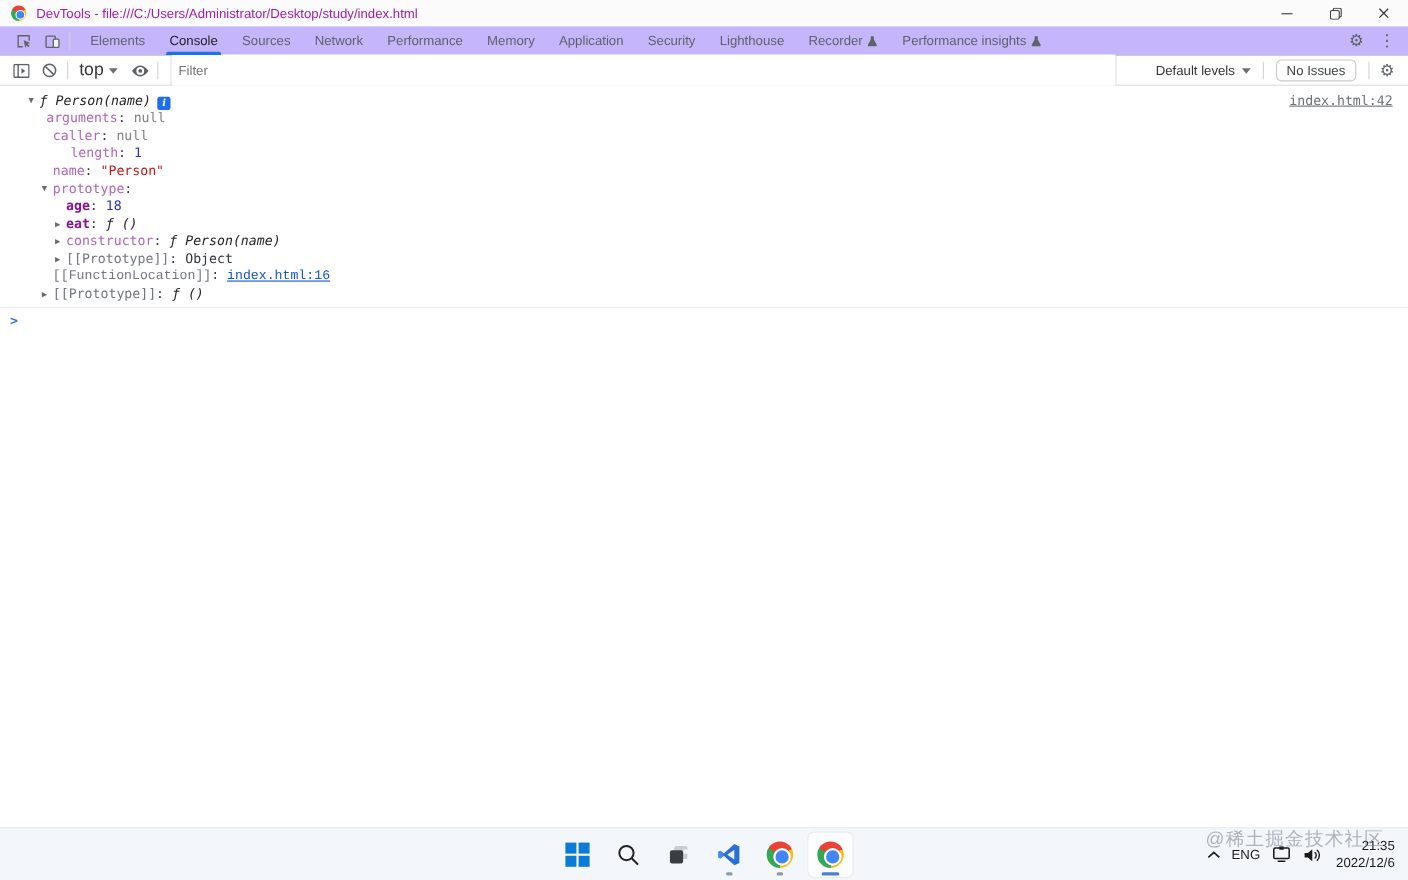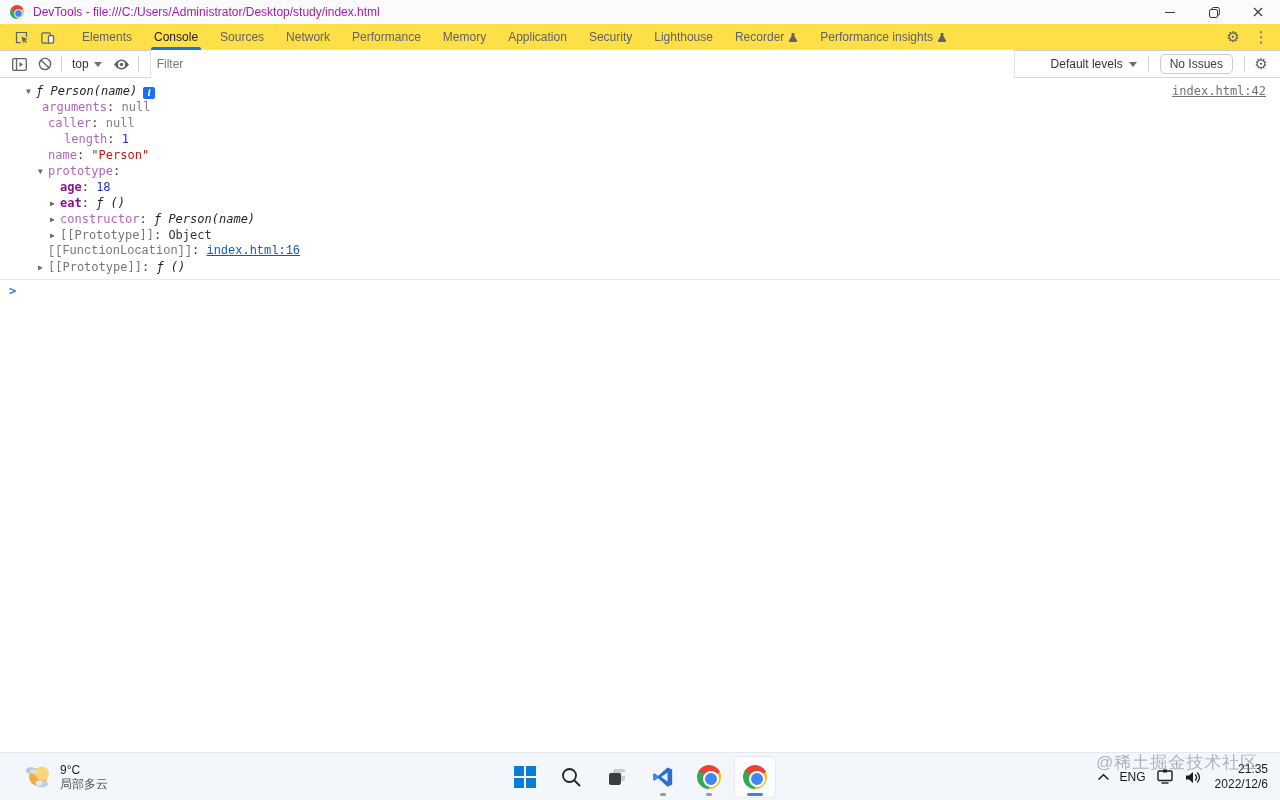--- a/index.html
+++ b/index.html
@@ -13,39 +13,39 @@
     background:conic-gradient(from 65deg,#fbbc05 0 115deg,#34a853 115deg 235deg,#ea4335 235deg 360deg);
     position:relative; }
   .chrome-ball::after { content:""; position:absolute; left:3.5px; top:3.5px; width:7px; height:7px;
     border-radius:50%; background:#4285f4; border:1.5px solid #fff; }
   .win-title { font-size:12px; color:#a21caf; margin-left:9px; white-space:nowrap; }
   .win-controls { margin-left:auto; display:flex; height:100%; }
   .win-btn { width:44px; height:100%; display:flex; align-items:center; justify-content:center; cursor:default; }
   .min-glyph { width:10px; height:1px; background:#3a3a3a; display:block; }
 
   
-  .tabbar { height:27px; background:#fde047; border-bottom:1px solid #cacdcf;
+  .tabbar { height:27px; background:#c4b5fd; border-bottom:1px solid #cacdcf;
             display:flex; align-items:stretch; }
   .tb-icons { display:flex; align-items:center; padding:0 4px 0 8px; }
   .tb-iconbtn { width:26px; height:22px; display:flex; align-items:center; justify-content:center; }
   .vsep { width:1px; height:16px; background:#d0d3d6; align-self:center; margin:0 3px; }
   .tabs { display:flex; align-items:stretch; }
   .tab { display:flex; align-items:center; gap:4px; padding:0 11px; font-size:12px; color:#5f6368;
          position:relative; white-space:nowrap; cursor:default; }
   .tab.active { color:#202124; }
   .tab.active::after { content:""; position:absolute; left:8px; right:8px; bottom:0; height:3px;
                        background:var(--accent,#1a73e8); border-radius:2px 2px 0 0; }
   .tabbar-right { margin-left:auto; display:flex; align-items:center; padding-right:6px; gap:2px; }
   .glyphbtn { width:26px; height:22px; display:flex; align-items:center; justify-content:center;
               color:#5f6368; font-size:15px; }
 
   
   .ctoolbar { height:27px; background:#fff; border-bottom:1px solid #d7d7d7;
               display:flex; align-items:center; padding:0 6px; }
-  .ctx-select { display:flex; align-items:center; gap:5px; font-size:12px; color:#333; padding:0 7px; }
+  .ctx-select { display:flex; align-items:center; gap:5px; font-size:16px; color:#333; padding:0 7px; }
   .caret-down { width:0; height:0; border-left:4px solid transparent; border-right:4px solid transparent;
                 border-top:5px solid #6e6e6e; display:inline-block; }
   .filter-wrap { flex:1; margin:0 8px; }
   .filter-input { width:100%; height:30px; border:1px solid #e2e2e2; border-radius:3px; outline:none;
                   font-size:12px; color:#333; padding:0 6px; font-family:"Liberation Sans",sans-serif; }
   .filter-input::placeholder { color:#767676; }
   .levels { display:flex; align-items:center; gap:6px; font-size:12px; color:#333; padding:0 8px; white-space:nowrap;margin-left:20px; }
   .issues-pill { border:1px solid #c8cacd; border-radius:5px; font-size:12px; color:#3c4043;
                  padding:2px 9px; margin:0 8px; white-space:nowrap; }
 
@@ -253,34 +253,20 @@
         <div class="crow" style="padding-left: 50px;"><span class="exp exp-right"></span><span class="c-int">[[Prototype]]</span><span class="c-sep">: </span><span class="c-obj">Object</span></div>
         <div class="crow" style="padding-left: 38px; font-family: Liberation Mono, monospace;"><span class="exp"></span><span class="c-int">[[FunctionLocation]]</span><span class="c-sep">: </span><span class="c-link">index.html:16</span></div>
         <div class="crow" style="padding-left: 38px;"><span class="exp exp-right"></span><span class="c-int">[[Prototype]]</span><span class="c-sep">: </span><span class="c-fn">ƒ ()</span></div>
       </div>
     <div class="prompt-row">
       <span>&gt;</span>
     </div>
   </div>
 
   <div class="taskbar">
-    <div class="weather">
-      <svg width="30" height="30" viewBox="0 0 30 30">
-        <circle cx="16" cy="15" r="9" fill="#f4a93c"></circle>
-        <circle cx="20" cy="11.5" r="7" fill="#fbd37a"></circle>
-        <ellipse cx="9" cy="8.5" rx="5.2" ry="3.2" fill="#b9c8da"></ellipse>
-        <ellipse cx="11.5" cy="9.6" rx="3.4" ry="2.4" fill="#d7e0ec"></ellipse>
-        <ellipse cx="20" cy="22" rx="6" ry="3.4" fill="#c3d0df"></ellipse>
-        <ellipse cx="17" cy="21" rx="3.4" ry="2.4" fill="#e2e9f2"></ellipse>
-      </svg>
-      <div class="weather-text">
-        <span class="weather-temp">9°C</span>
-        <span class="weather-cond">局部多云</span>
-      </div>
-    </div>
 
     <div class="center-icons">
       <div class="task-btn">
         <span class="win-grid">
             <span></span>
             <span></span>
             <span></span>
             <span></span>
           </span>
       </div>

